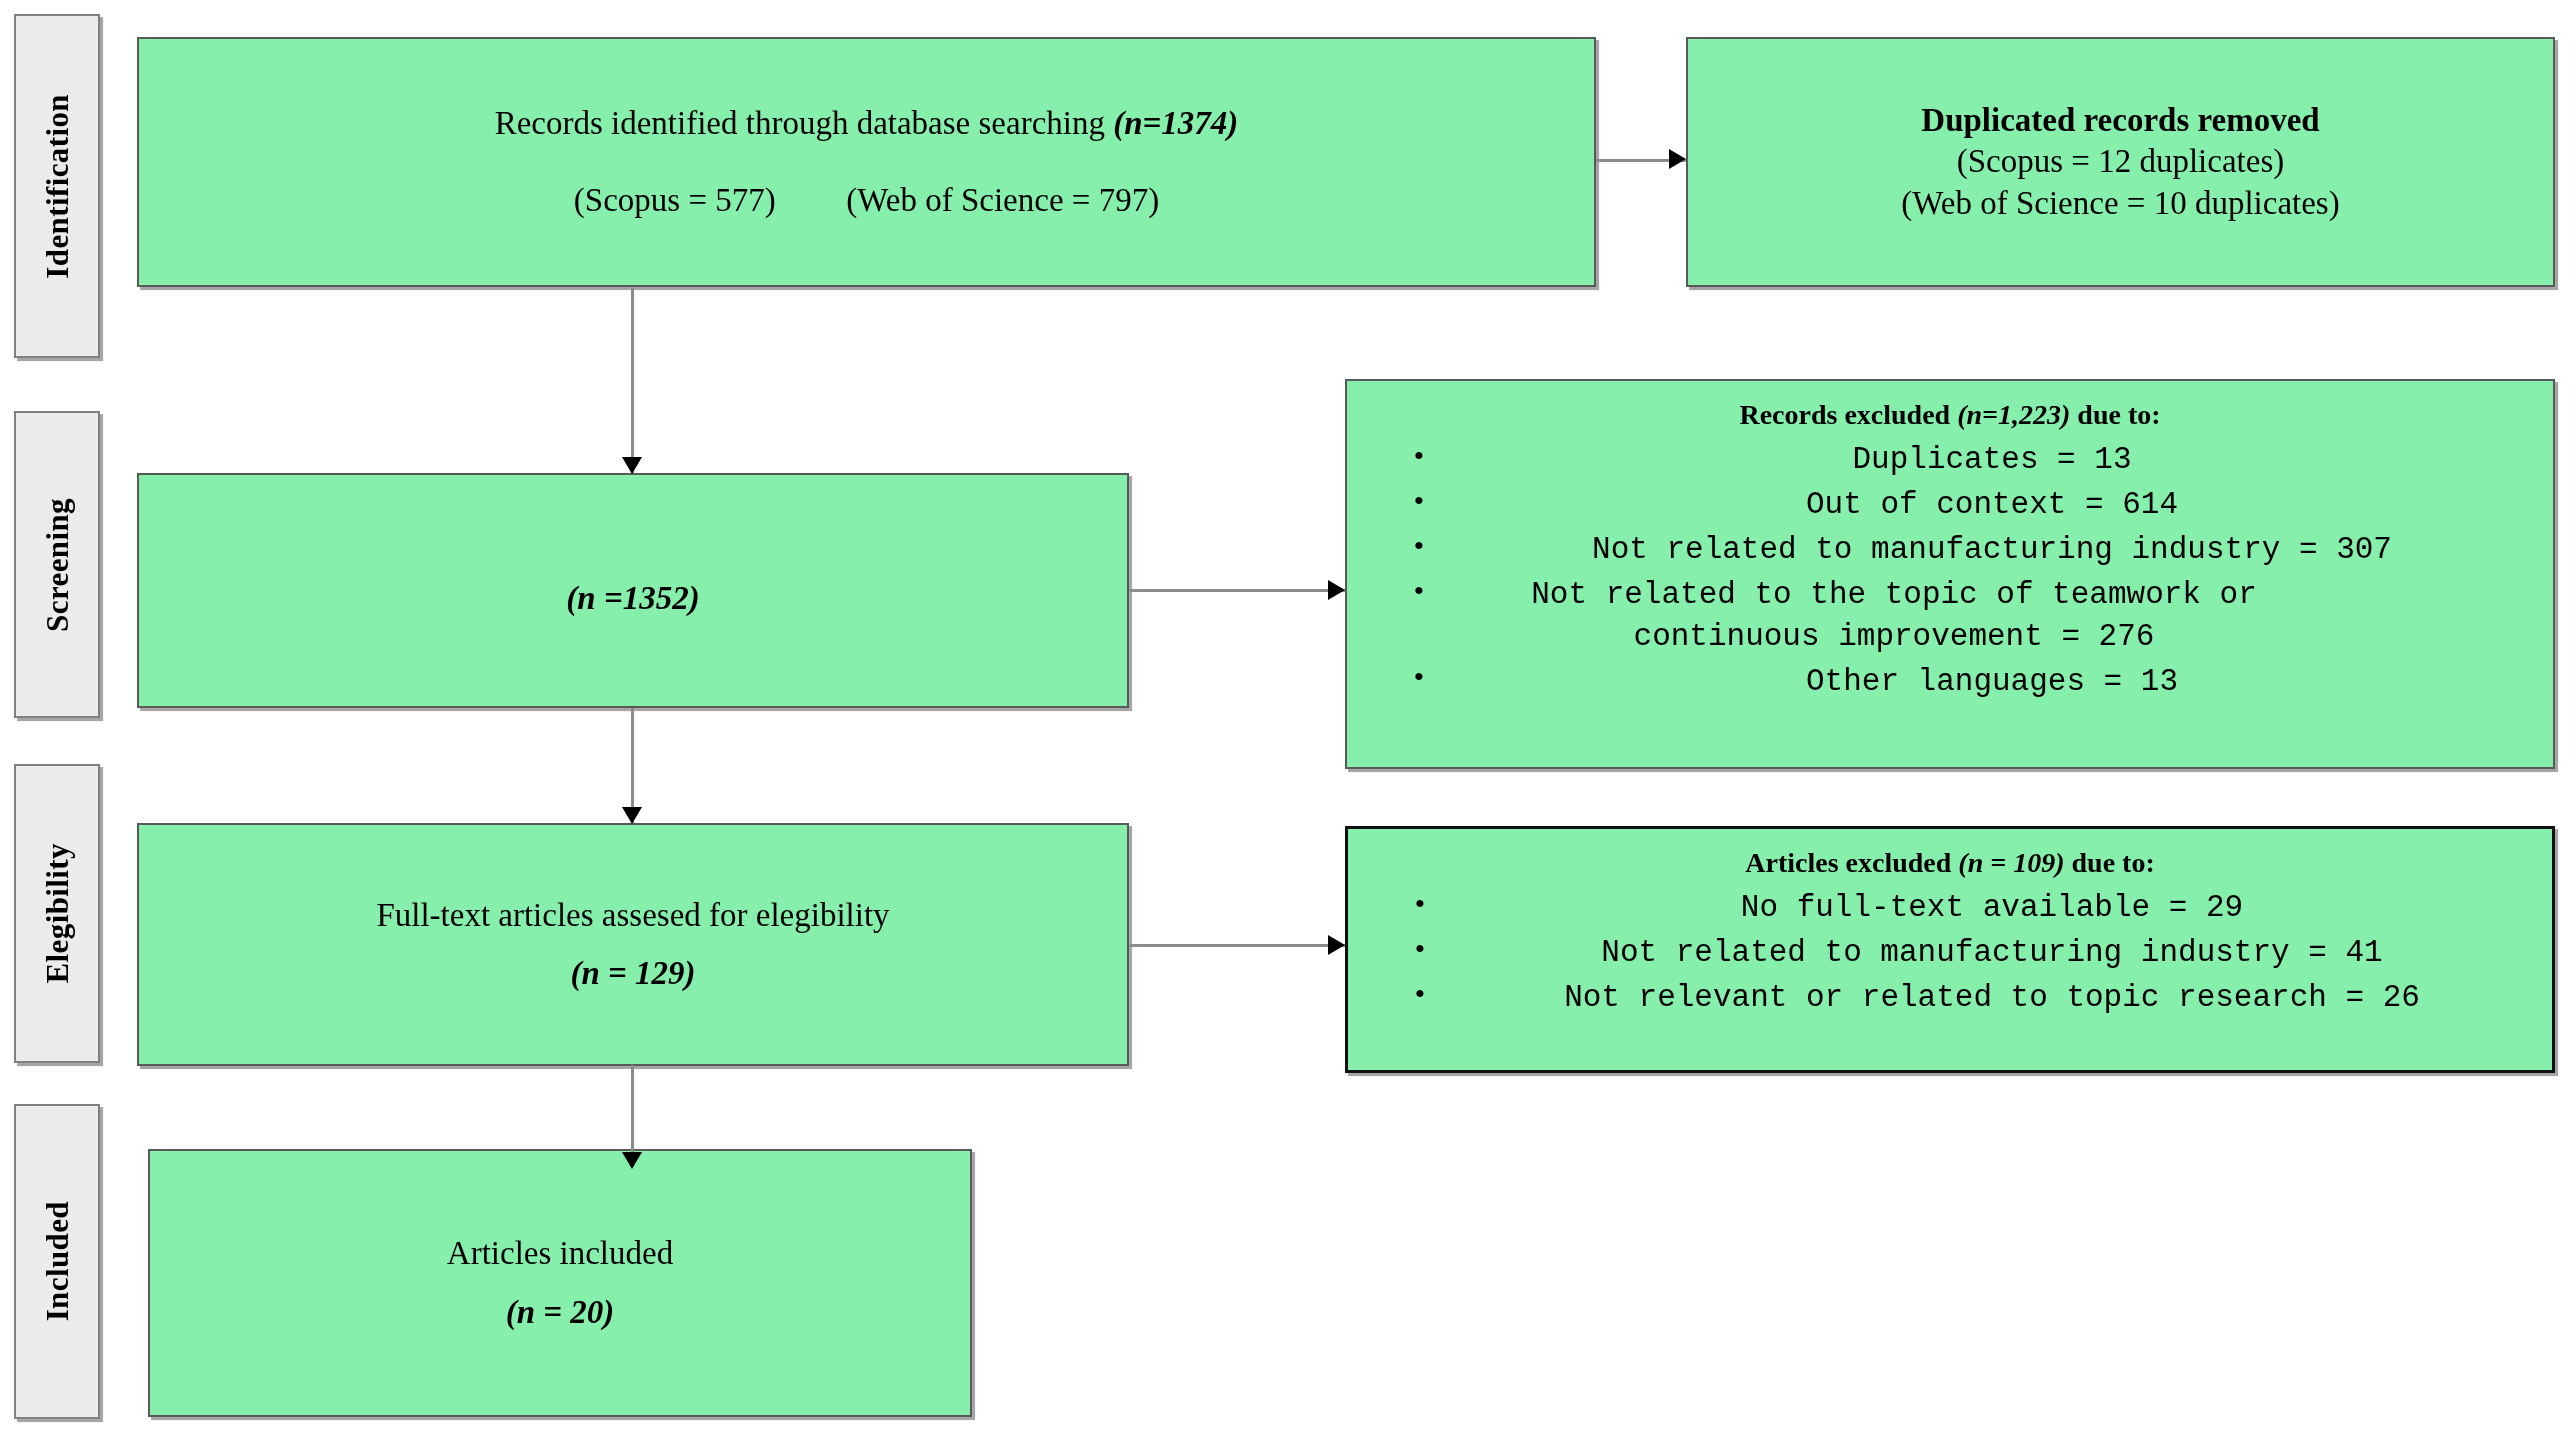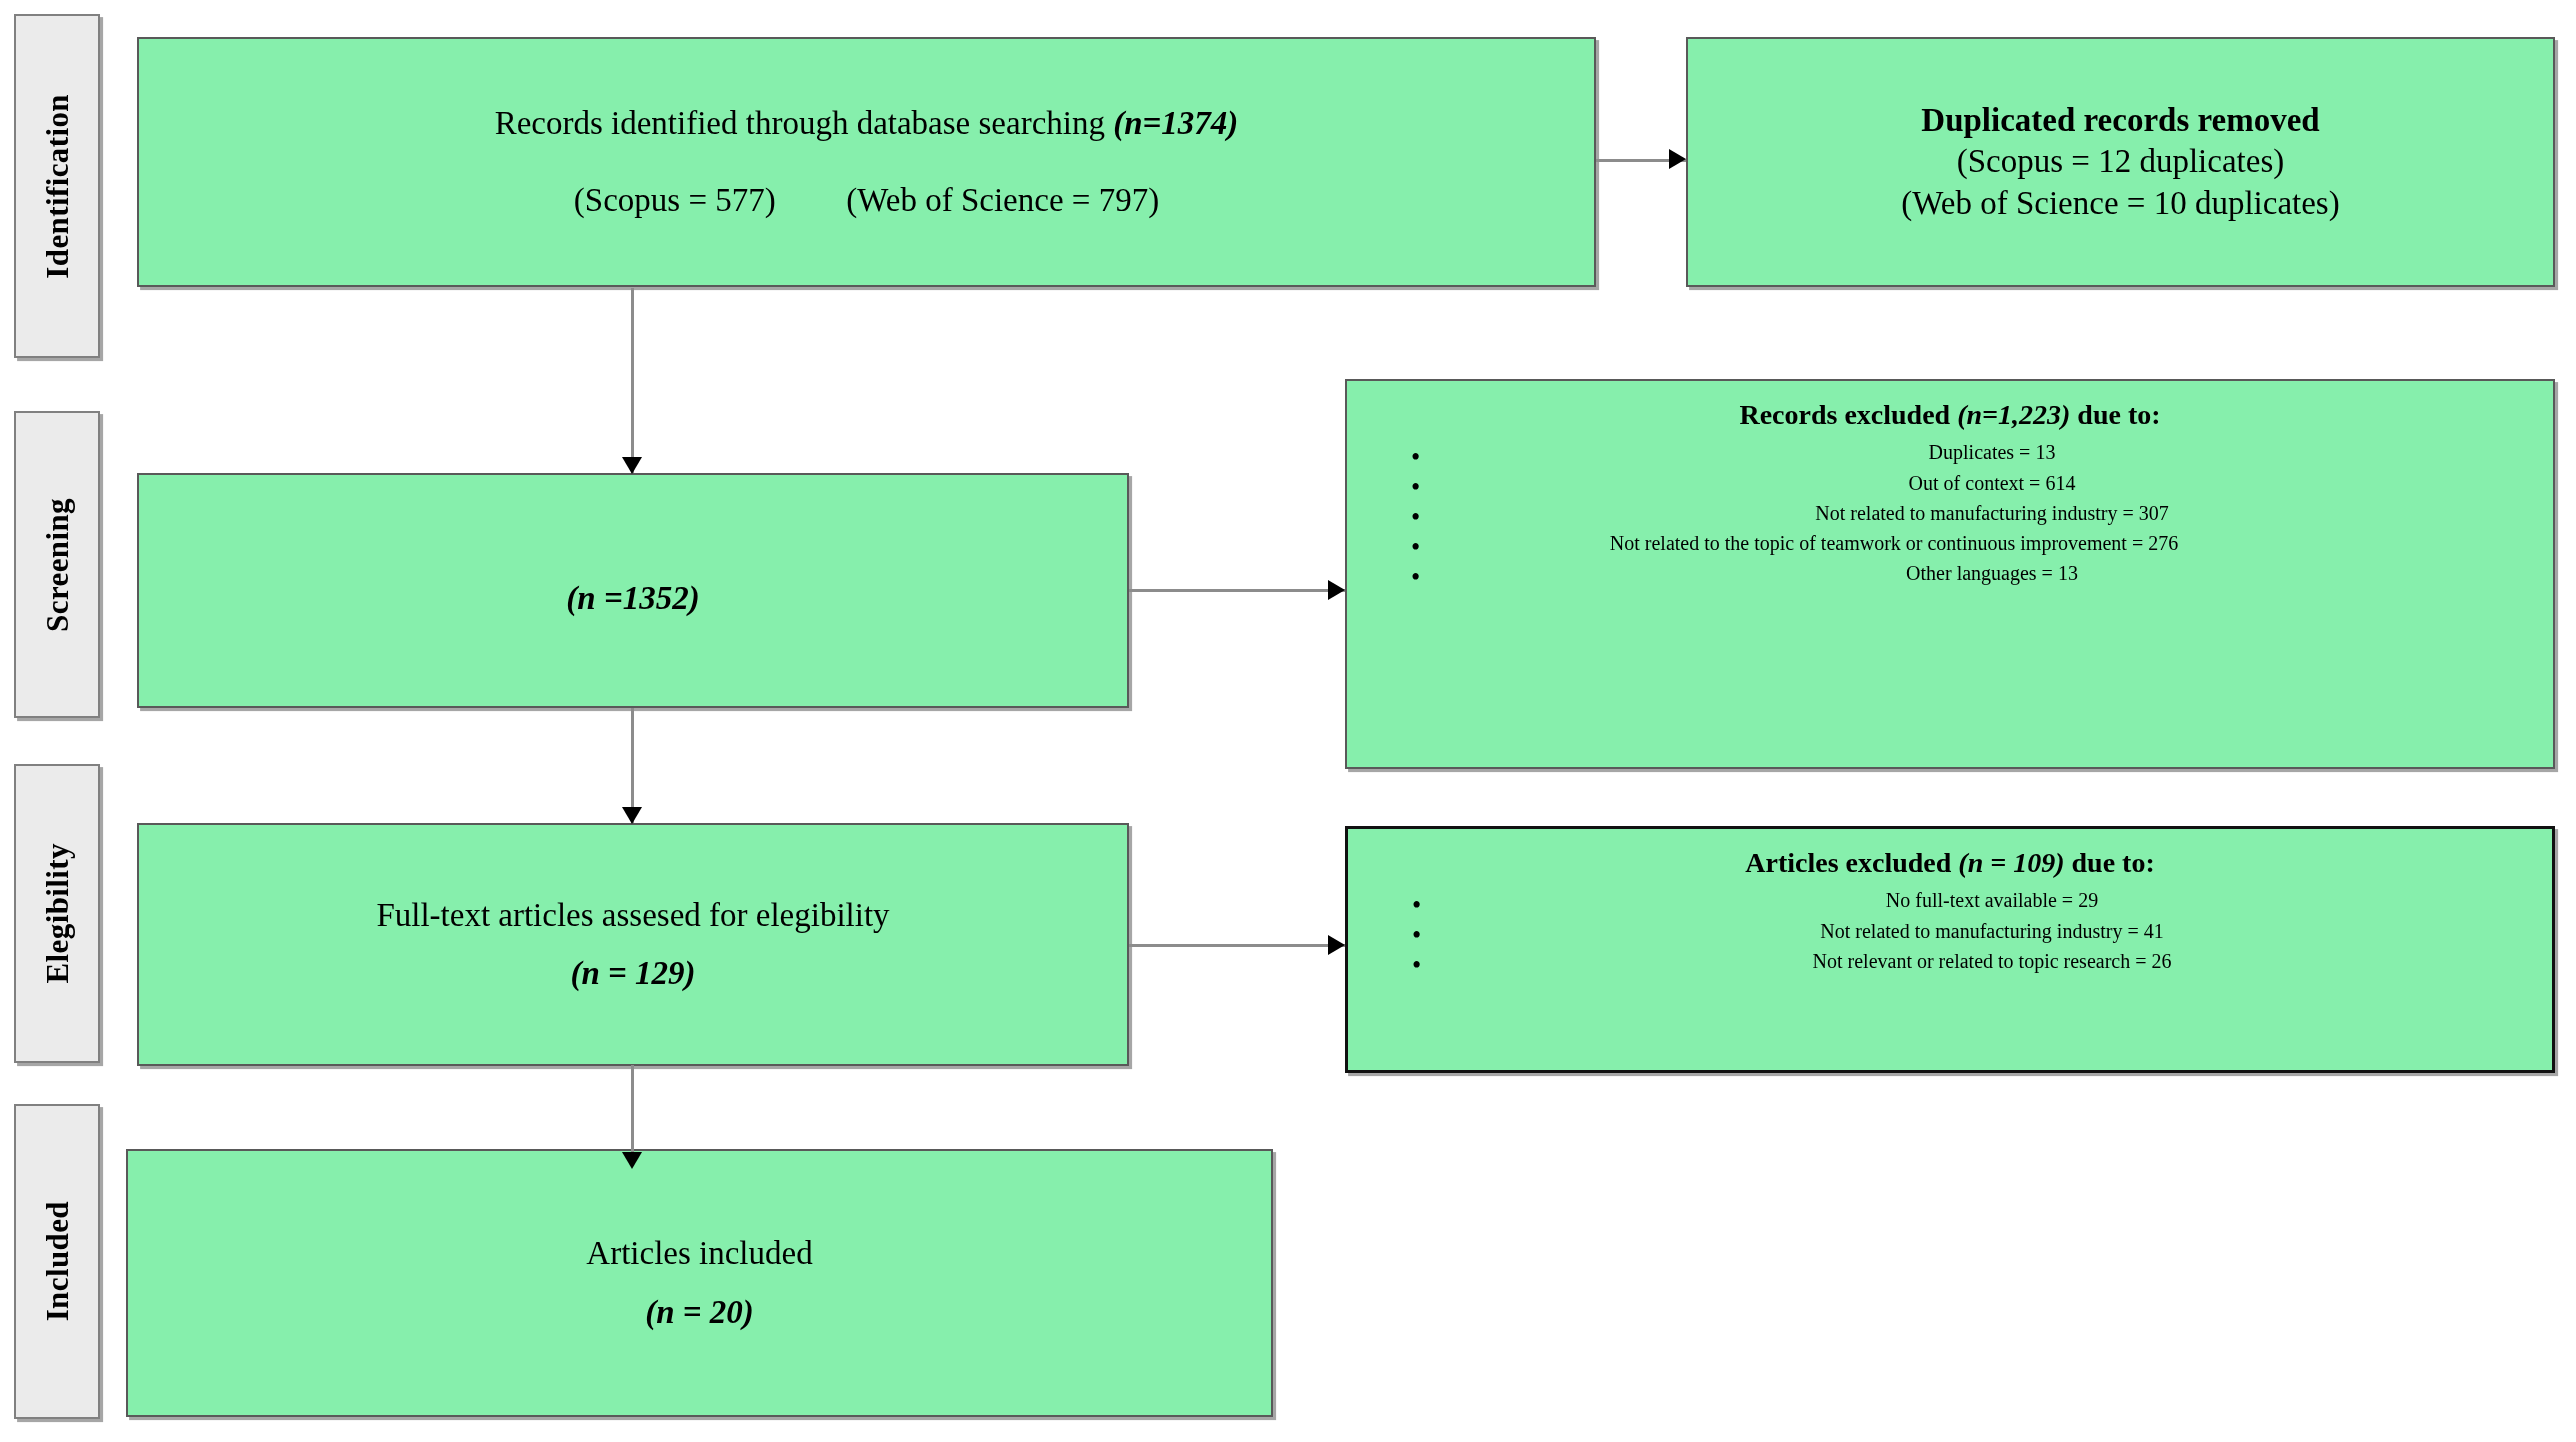--- a/index.html
+++ b/index.html
@@ -85,24 +85,25 @@
     margin: 4.7px 0 7.8px 0;
     line-height: 1.2;
   }
   .excl-list {
     list-style: none;
     margin: 0;
     padding: 0 0 0 44px;
   }
   .excl-list li {
     position: relative;
-    font-size: 20px;
+    font-size: 31px;
     line-height: 1.35;
     padding-left: 40px;
     margin-bottom: 3.1px;
+    font-family: Liberation Mono, monospace;
   }
   .excl-list li::before {
     content: "\2022";
     position: absolute;
     left: 0;
     top: -1.6px;
     font-size: 26.4px;
     line-height: 1.45;
   }
 
@@ -196,21 +197,21 @@
     <div class="excl-title">
       <span>Articles excluded </span><span class="italic">(n = 109)</span><span> due to:</span>
     </div>
     <ul class="excl-list">
       <li>No full-text available = 29</li>
       <li>Not related to manufacturing industry = 41</li>
       <li>Not relevant or related to topic research = 26</li>
     </ul>
   </div>
 
-  <div class="flow-box" style="left:126px; top:1149px; width:1147px; height:268px;">
+  <div class="flow-box" style="left:148px; top:1149px; width:824px; height:268px;">
     <div class="line">Articles included</div>
     <div class="line bi" style="margin-top:17px;">(n = 20)</div>
   </div>
 
   <div class="conn-h" style="left:1596px; top:159px; width:90px;"></div>
   <div class="arrow-right" style="left:1669px; top:149px;"></div>
 
   <div class="conn-v" style="left:631px; top:288px; height:185px;"></div>
   <div class="arrow-down" style="left:622px; top:457px;"></div>
 

